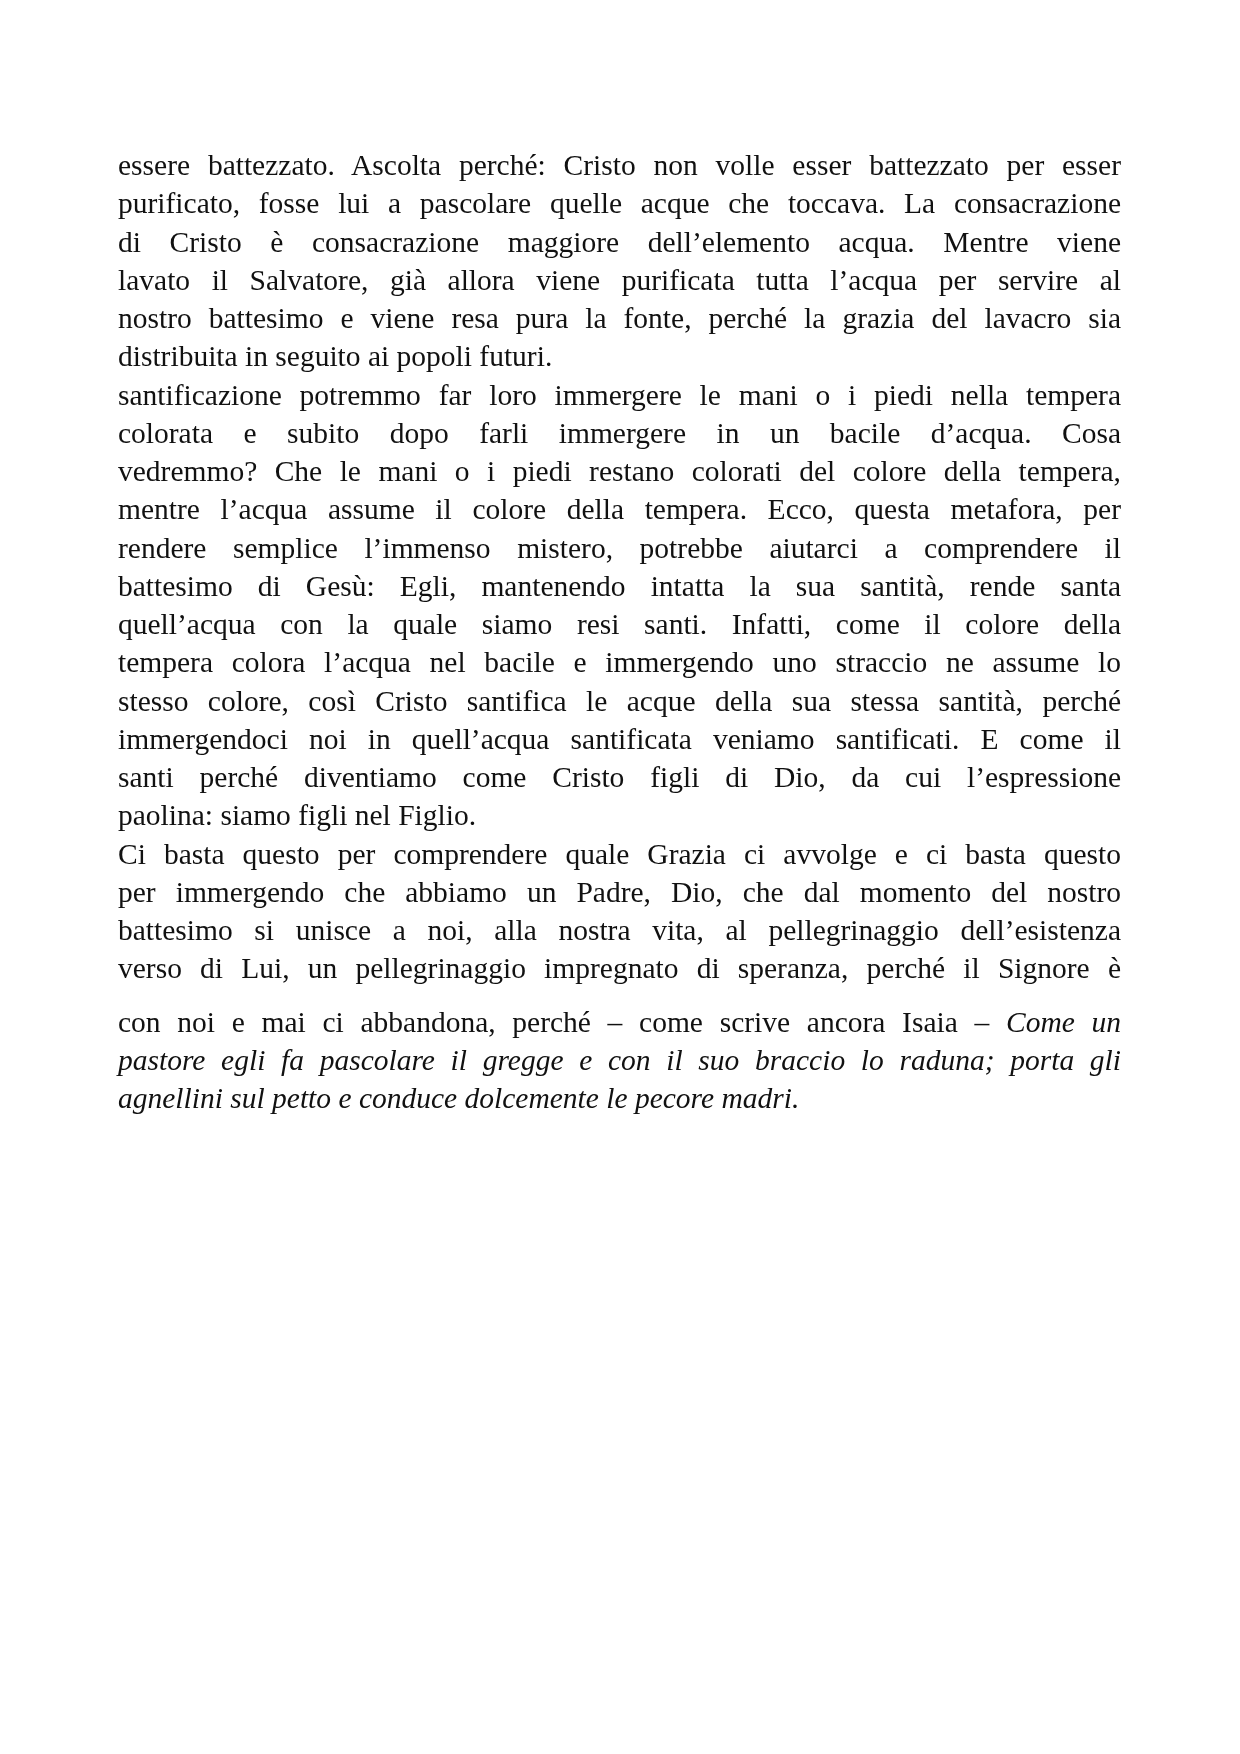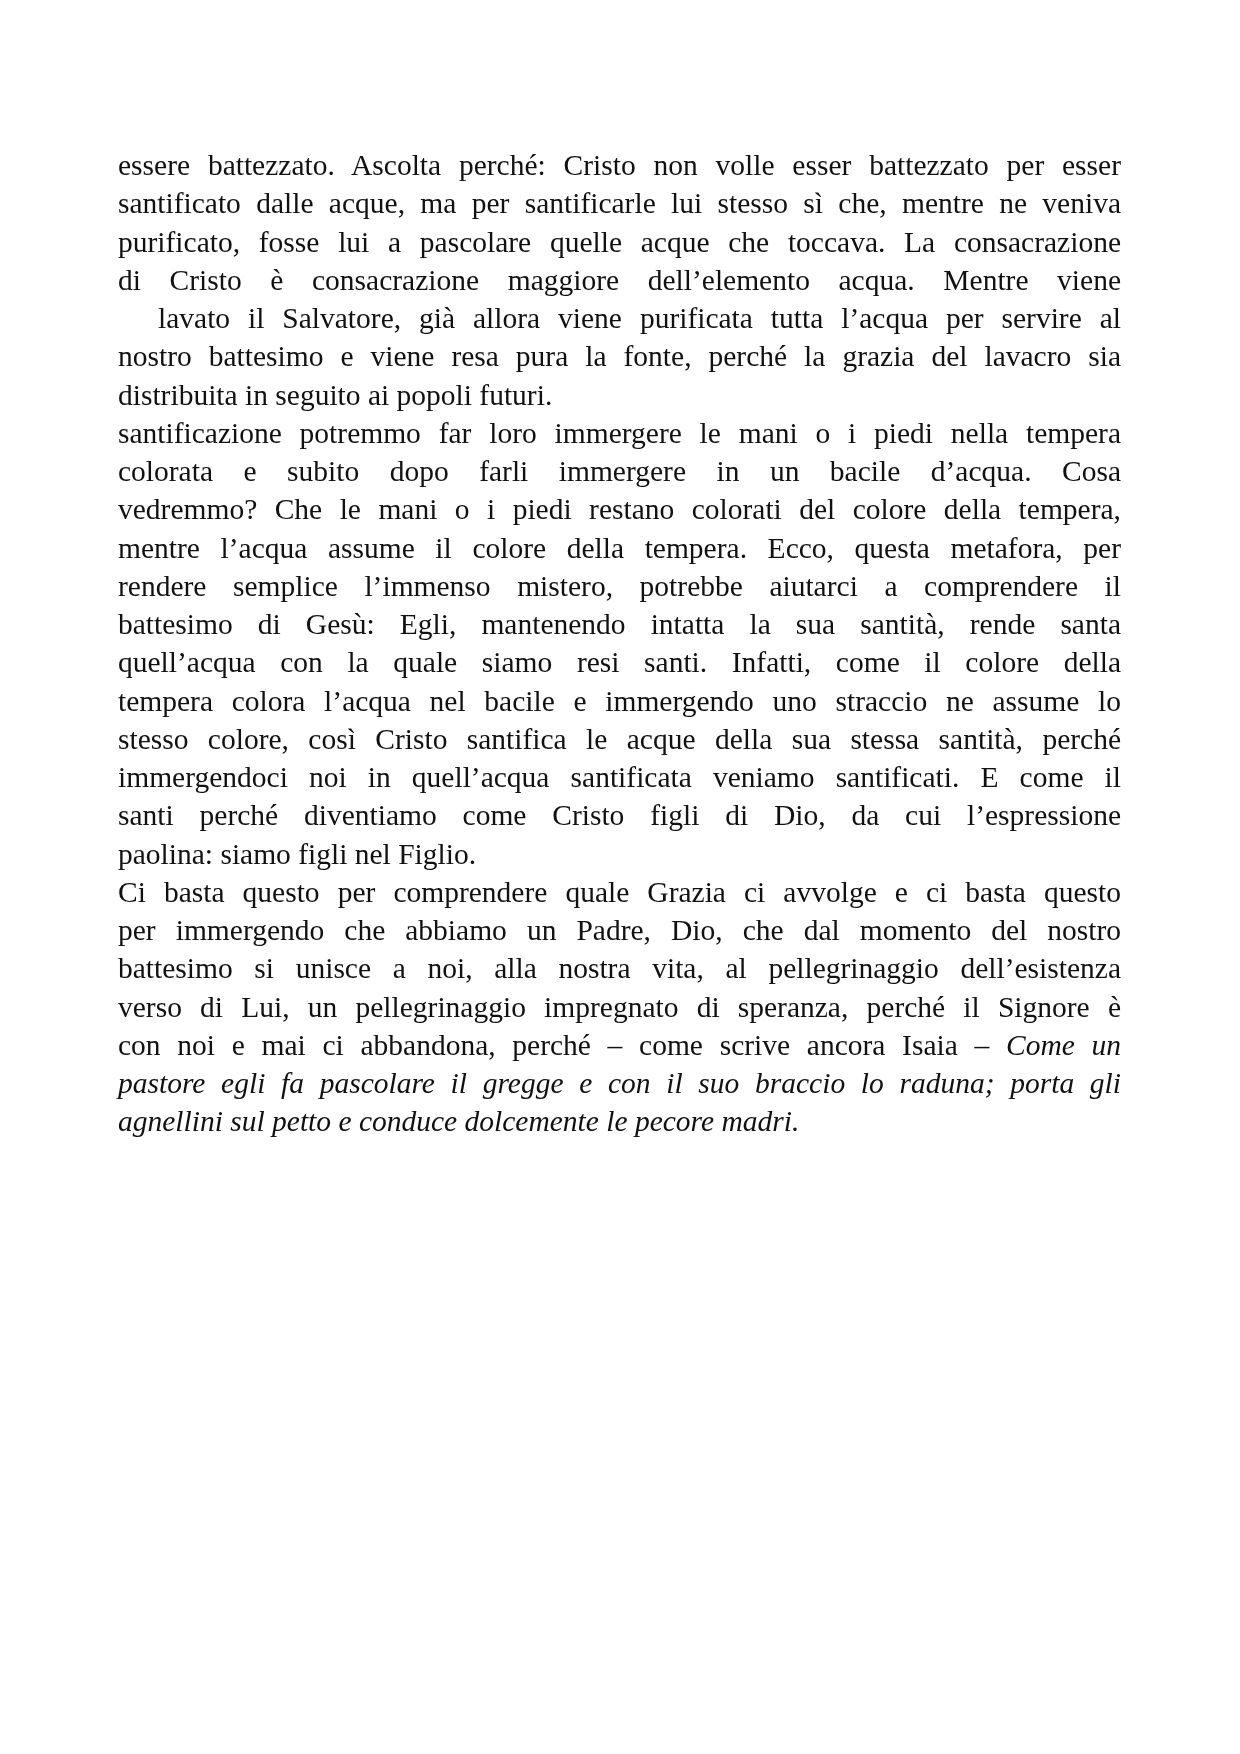--- a/index.html
+++ b/index.html
@@ -41,24 +41,23 @@
     .ital {
       font-style: italic;
     }
   </style>
 </head>
 <body>
 
 <div class="page">
   <div class="para">
     <span class="line" style="text-align-last: justify;">essere battezzato. Ascolta perché: Cristo non volle esser battezzato per esser</span>
-    <span class="line" style="text-align-last: justify;">santificato dalle acque, ma per santificarle lui stesso sì che, mentre ne veniva</span>
     <span class="line" style="text-align-last: justify;">purificato, fosse lui a pascolare quelle acque che toccava. La consacrazione</span>
     <span class="line" style="text-align-last: justify;">di Cristo è consacrazione maggiore dell’elemento acqua. Mentre viene</span>
-    <span class="line" style="text-align-last: justify; margin-left: 40px;">lavato il Salvatore, già allora viene purificata tutta l’acqua per servire al</span>
+    <span class="line" style="text-align-last: justify;">lavato il Salvatore, già allora viene purificata tutta l’acqua per servire al</span>
     <span class="line" style="text-align-last: justify;">nostro battesimo e viene resa pura la fonte, perché la grazia del lavacro sia</span>
     <span class="line last">distribuita in seguito ai popoli futuri.</span>
   </div>
   <div class="para">
     <span class="line" style="text-align-last: justify;">santificazione potremmo far loro immergere le mani o i piedi nella tempera</span>
     <span class="line" style="text-align-last: justify;">colorata e subito dopo farli immergere in un bacile d’acqua. Cosa</span>
     <span class="line" style="text-align-last: justify;">vedremmo? Che le mani o i piedi restano colorati del colore della tempera,</span>
     <span class="line" style="text-align-last: justify;">mentre l’acqua assume il colore della tempera. Ecco, questa metafora, per</span>
     <span class="line" style="text-align-last: justify;">rendere semplice l’immenso mistero, potrebbe aiutarci a comprendere il</span>
     <span class="line" style="text-align-last: justify;">battesimo di Gesù: Egli, mantenendo intatta la sua santità, rende santa</span>
@@ -67,17 +66,17 @@
     <span class="line" style="text-align-last: justify;">stesso colore, così Cristo santifica le acque della sua stessa santità, perché</span>
     <span class="line" style="text-align-last: justify;">immergendoci noi in quell’acqua santificata veniamo santificati. E come il</span>
     <span class="line" style="text-align-last: justify;">santi perché diventiamo come Cristo figli di Dio, da cui l’espressione</span>
     <span class="line last">paolina: siamo figli nel Figlio.</span>
   </div>
   <div class="para">
     <span class="line" style="text-align-last: justify;">Ci basta questo per comprendere quale Grazia ci avvolge e ci basta questo</span>
     <span class="line" style="text-align-last: justify;">per immergendo che abbiamo un Padre, Dio, che dal momento del nostro</span>
     <span class="line" style="text-align-last: justify;">battesimo si unisce a noi, alla nostra vita, al pellegrinaggio dell’esistenza</span>
     <span class="line" style="text-align-last: justify;">verso di Lui, un pellegrinaggio impregnato di speranza, perché il Signore è</span>
-    <span class="line" style="text-align-last: justify;"><span>con noi e mai ci abbandona, perché – come scrive ancora Isaia – </span><span class="ital">Come un</span></span>
+    <span class="line" style="text-align-last: justify; margin-top: 15px;"><span>con noi e mai ci abbandona, perché – come scrive ancora Isaia – </span><span class="ital">Come un</span></span>
     <span class="line ital" style="text-align-last: justify;">pastore egli fa pascolare il gregge e con il suo braccio lo raduna; porta gli</span>
     <span class="line last ital">agnellini sul petto e conduce dolcemente le pecore madri.</span>
   </div>
 </div>
 
 </body></html>

